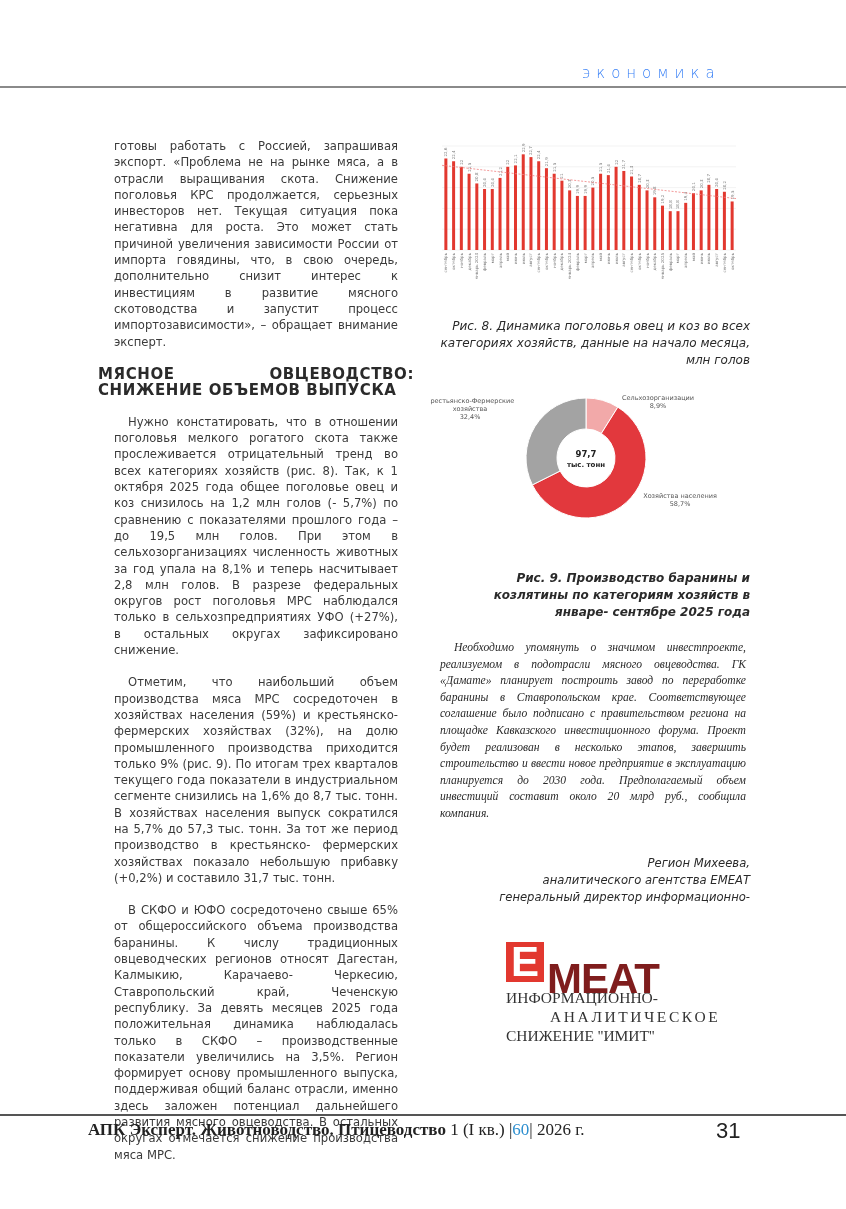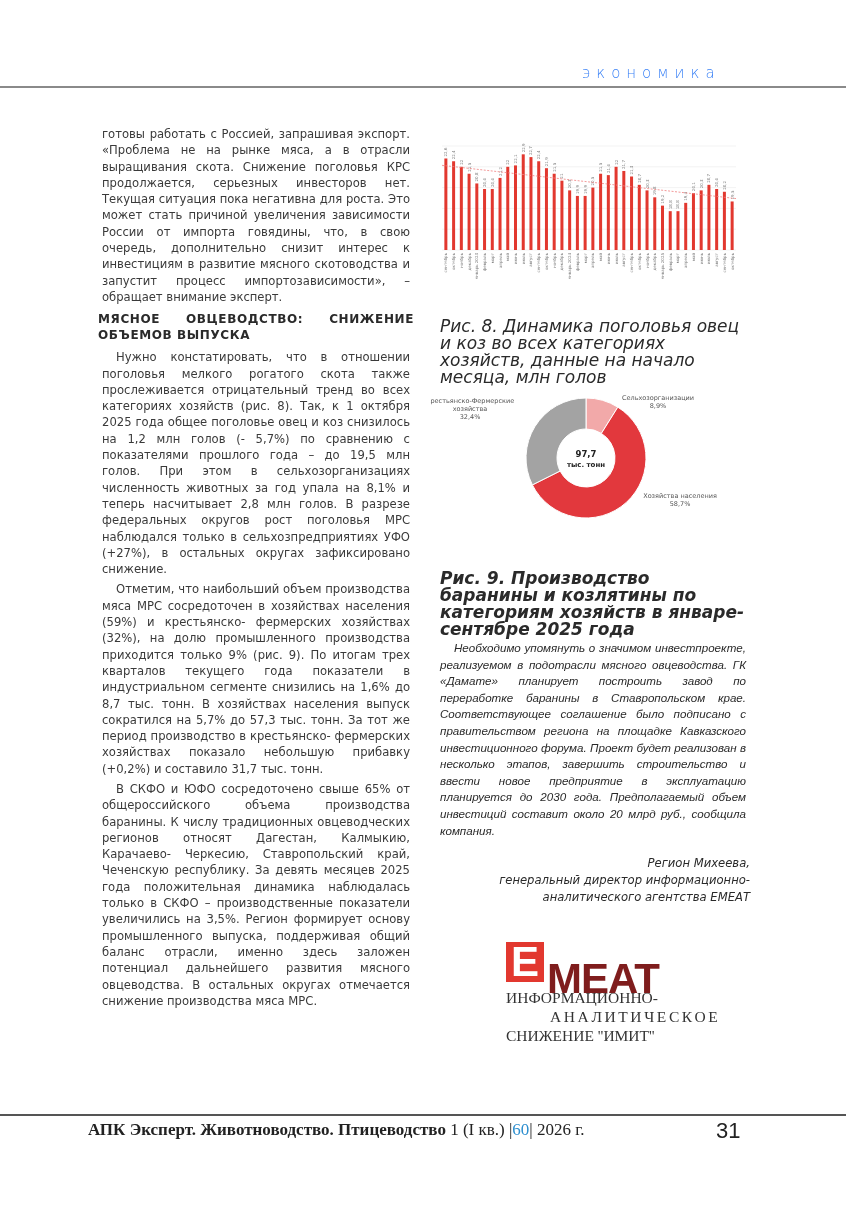--- a/index.html
+++ b/index.html
@@ -1,26 +1,26 @@
 <!DOCTYPE html>
 <html><head>
 <meta charset="utf-8">
 <style>
   html, body { margin:0; padding:0; background:#fff; }
   body { width:846px; height:1209px; position:relative; overflow:hidden; font-family:"Liberation Sans", sans-serif; color:#3a3a3a; }
   .section-label { position:absolute; left:582px; top:64px; font-size:15px; letter-spacing:6px; color:#3b82f6; font-family:"DejaVu Sans", sans-serif; font-weight:300; }
   .top-rule { position:absolute; left:0; right:0; top:86px; height:2px; background:#8a8a8a; }
   .col-left { position:absolute; left:98px; top:122px; width:316px; font-family:"DejaVu Sans", sans-serif; font-size:11.6px; line-height:16.3px; color:#3a3a3a; text-align:justify; }
-  .col-left p { margin:4px; text-indent:0; }
+  .col-left p { margin:16px; text-indent:0; }
   .col-left p.ind { text-indent:14px; }
-  .col-left h2 { margin:6px 0 6px; font-size:12px; line-height:16px; letter-spacing:0.6px; color:#2a2a2a; font-weight:bold; font-family:"DejaVu Sans", sans-serif; }
+  .col-left h2 { margin:6px 0 6px; font-size:15px; line-height:16px; letter-spacing:0.6px; color:#2a2a2a; font-weight:bold; font-family:"DejaVu Sans", sans-serif; }
   .chart-box { position:absolute; left:430px; top:140px; width:316px; height:165px; }
-  .caption { position:absolute; left:440px; width:310px; font-family:"DejaVu Sans", sans-serif; font-style:italic; font-size:17px; line-height:17px; color:#2a2a2a; text-align:left; }
+  .caption { position:absolute; left:440px; width:310px; font-family:"DejaVu Sans", sans-serif; font-style:italic; font-size:12px; line-height:17px; color:#2a2a2a; text-align:right; }
   .pie-box { position:absolute; left:430px; top:385px; width:320px; height:140px; }
-  .quote { position:absolute; left:440px; top:640px; width:306px; font-family:Liberation Sans, sans-serif; font-style:italic; font-size:11.6px; line-height:16.6px; color:#2a2a2a; text-align:justify; }
+  .quote { position:absolute; left:440px; top:640px; width:306px; font-family:Liberation Serif, serif; font-style:italic; font-size:11.6px; line-height:16.6px; color:#2a2a2a; text-align:justify; }
   .quote p { margin:0; text-indent:14px; }
   .sign { position:absolute; right:96px; top:855px; width:320px; text-align:right; font-family:"DejaVu Sans", sans-serif; font-style:italic; font-size:11.6px; line-height:17px; color:#2a2a2a; }
   .logo { position:absolute; left:506px; top:942px; width:180px; }
   .logo-top { display:flex; align-items:center; height:40px; }
   .logo-e { width:38px; height:40px; background:#e2382f; color:#fff; font-family:"Liberation Sans", sans-serif; font-weight:bold; font-size:42px; line-height:40px; text-align:center; }
   .logo-meat { font-family:"Liberation Sans", sans-serif; font-weight:bold; font-size:42px; line-height:40px; color:#7f1d1d; margin-left:3px; letter-spacing:-1px;margin-top:33px; }
   .logo-sub { font-family:Liberation Serif, serif; font-size:15.5px; line-height:19px; color:#333; margin-top:6px; }
   .logo-sub div:nth-child(2) { letter-spacing:2.6px;margin-left:44px; }
   .bottom-rule { position:absolute; left:0; right:0; top:1114px; height:2px; background:#555; }
   .footer { position:absolute; left:88px; top:1120px; font-family:Liberation Serif, serif; font-size:17px; color:#222; }
@@ -187,22 +187,22 @@
     </svg>
 </div>
 <div class="caption" style="top:570px;font-weight:bold;">Рис. 9. Производство баранины и козлятины по категориям хозяйств в январе- сентябре 2025 года</div>
 
 <div class="quote">
   <p>Необходимо упомянуть о значимом инвестпроекте, реализуемом в подотрасли мясного овцеводства. ГК «Дамате» планирует построить завод по переработке баранины в Ставропольском крае. Соответствующее соглашение было подписано с правительством региона на площадке Кавказского инвестиционного форума. Проект будет реализован в несколько этапов, завершить строительство и ввести новое предприятие в эксплуатацию планируется до 2030 года. Предполагаемый объем инвестиций составит около 20 млрд руб., сообщила компания.</p>
 </div>
 
 <div class="sign">
   <div>Регион Михеева,</div>
+  <div>аналитического агентства ЕМЕАТ</div>
   <div>генеральный директор информационно-</div>
-  <div>аналитического агентства ЕМЕАТ</div>
 </div>
 
 <div class="logo">
   <div class="logo-top">
     <div class="logo-e">E</div>
     <div class="logo-meat">MEAT</div>
   </div>
   <div class="logo-sub">
     <div>ИНФОРМАЦИОННО-</div>
     <div>АНАЛИТИЧЕСКОЕ</div>

